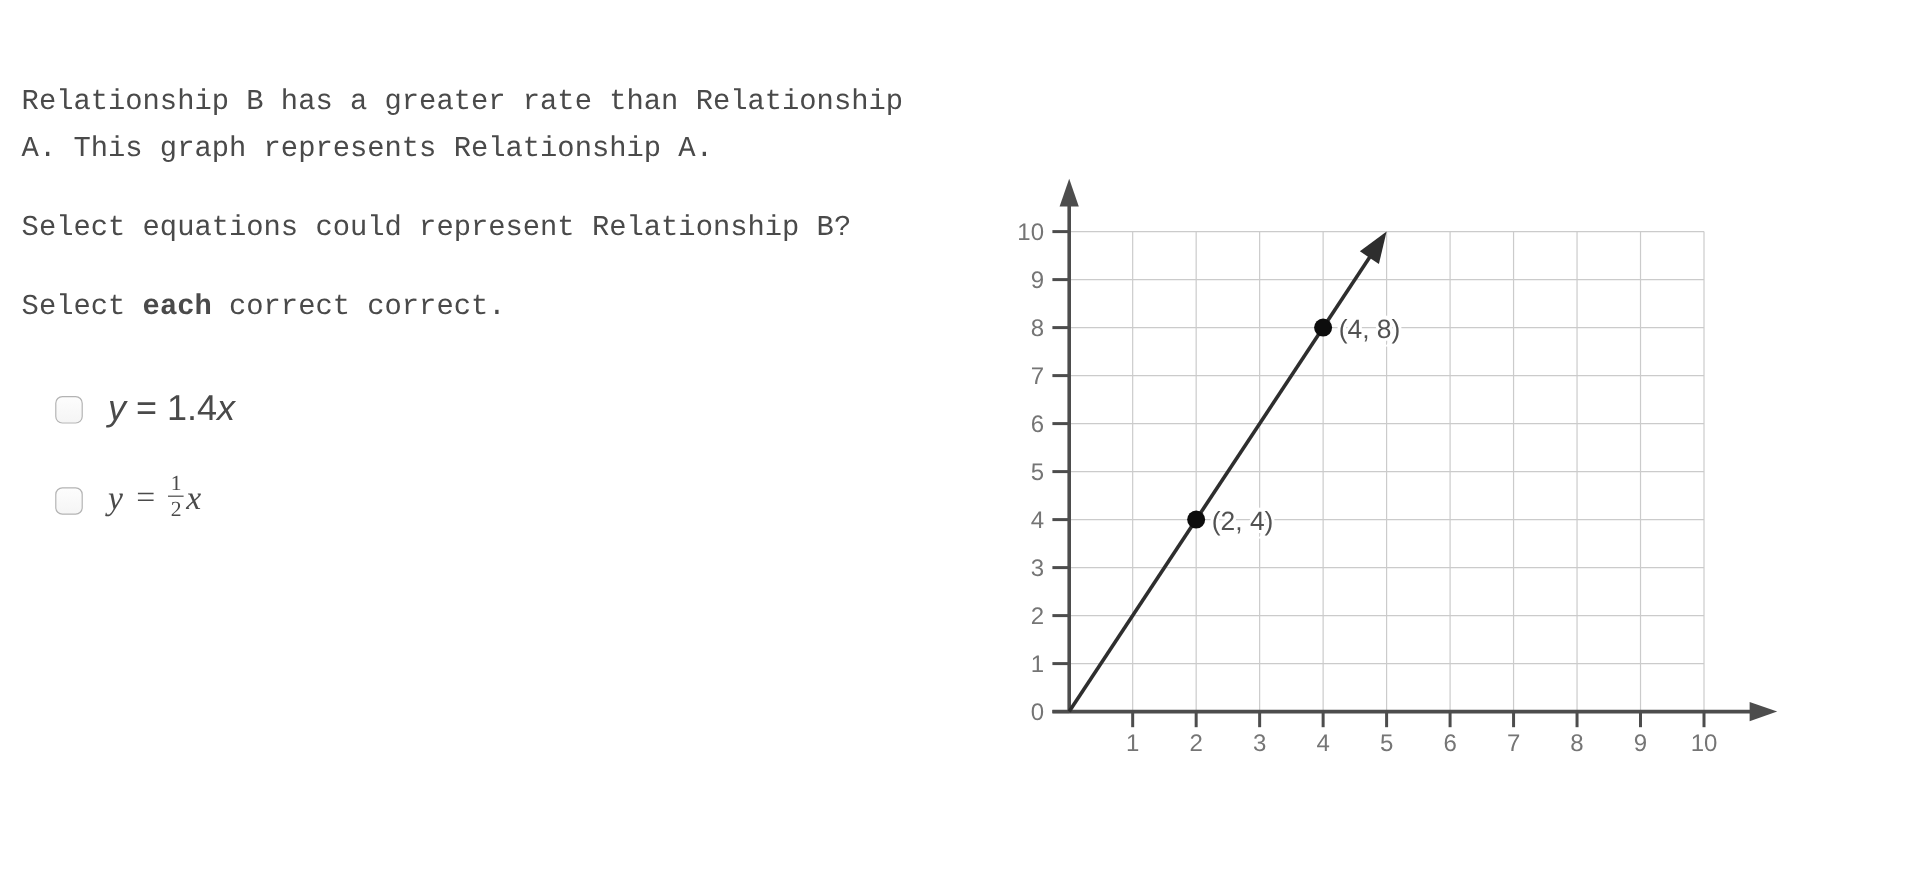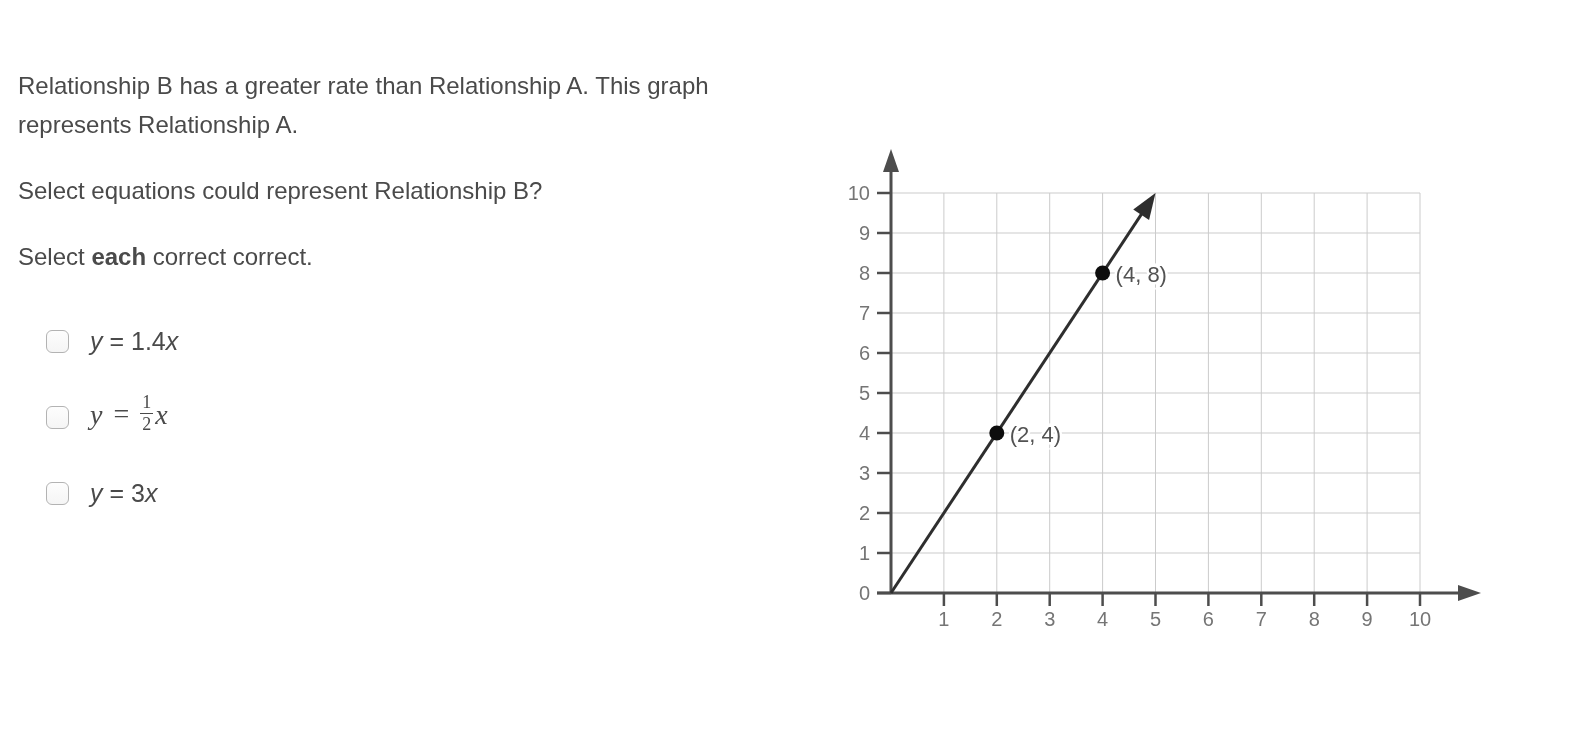--- a/index.html
+++ b/index.html
@@ -16,41 +16,42 @@
   .question-panel {
     position: absolute;
     left: 18px; top: 66px;
     width: 740px;
   }
   .question-panel p {
     margin: 0 0 27px 0;
     font-size: 24px;
     line-height: 39px;
     color: #4a4a4a;
+    font-family: Liberation Mono, monospace;
   }
   .question-panel p b { font-weight: bold; text-align: center; }
 
   .options-list { margin-top: 20px; }
   .option-row {
     display: flex;
     align-items: center;
     height: 76px;
     padding-left: 28px;
   }
   .checkbox {
     width: 23px; height: 23px;
     flex: 0 0 23px;
     border: 1.5px solid #b3b3b3;
     border-radius: 6px;
     background: linear-gradient(#fdfdfd, #f5f5f5);
     cursor: pointer;
   }
   .option-label {
     margin-left: 21px;
-    font-size: 25px;
+    font-size: 30px;
     color: #4a4a4a;
   }
   .option-label i { font-style: italic; }
 
   
   .option-label.serif {
     font-family: "Liberation Serif", serif;
     font-size: 28px;
   }
   .option-label.serif .eq { margin: 0 11px; }
@@ -94,24 +95,20 @@
     </div>
 
     <div class="option-row">
       <span class="checkbox" role="checkbox" aria-checked="false"></span>
       <span class="option-label serif"><i>y</i><span class="eq">=</span><span class="frac">
             <span class="num">1</span>
             <span class="den">2</span>
           </span><i>x</i></span>
     </div>
 
-    <div class="option-row">
-      <span class="checkbox" role="checkbox" aria-checked="false"></span>
-      <span class="option-label"><i>y</i><span> = 3</span><i>x</i></span>
-    </div>
 
 
   </div>
 </div>
 
 <div class="graph-area">
   <svg width="690" height="520" viewBox="0 0 690 520" xmlns="http://www.w3.org/2000/svg">
       <line x1="123.9" y1="453" x2="123.9" y2="53" stroke="#cbcbcb" stroke-width="1"></line>
       <line x1="176.8" y1="453" x2="176.8" y2="53" stroke="#cbcbcb" stroke-width="1"></line>
       <line x1="229.7" y1="453" x2="229.7" y2="53" stroke="#cbcbcb" stroke-width="1"></line>

